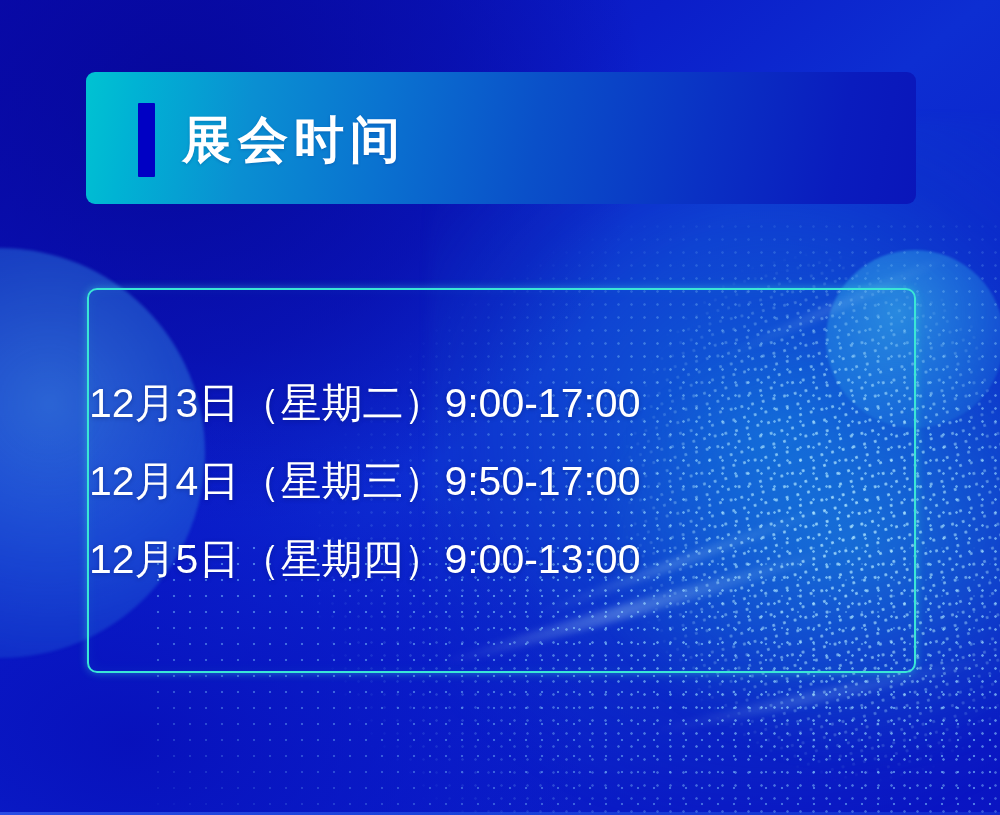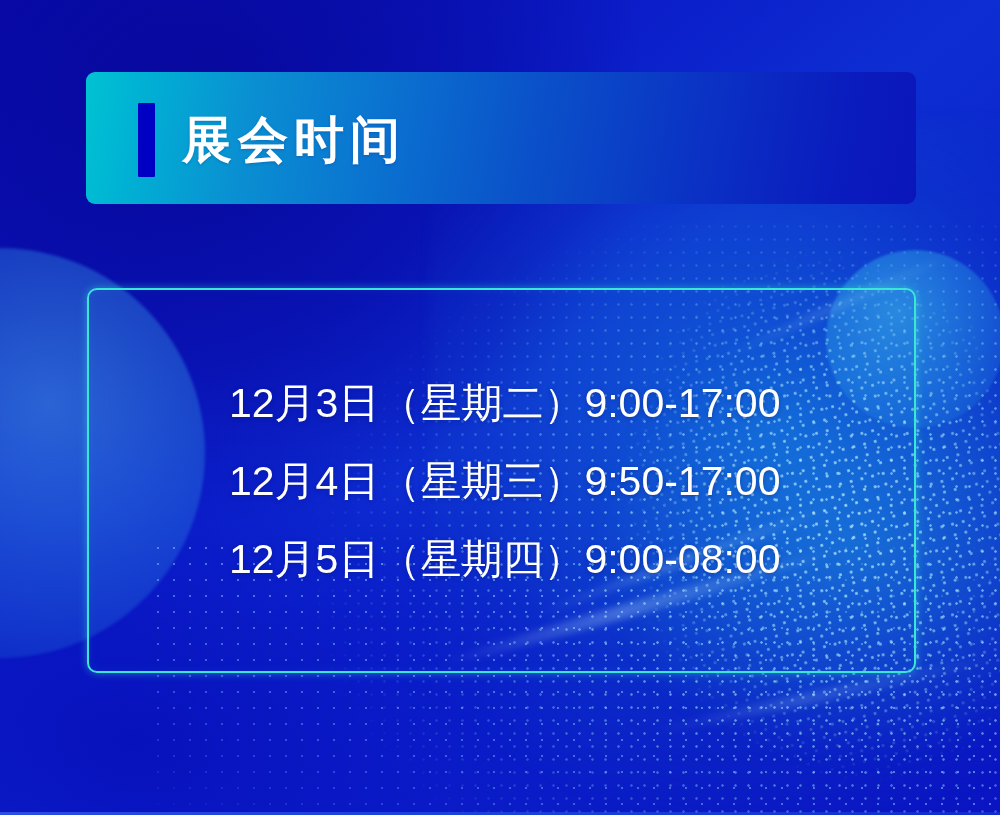--- a/index.html
+++ b/index.html
@@ -191,21 +191,20 @@
     border-radius:10px;
     box-shadow:0 0 8px rgba(58,230,214,0.45),
                inset 0 0 14px rgba(58,230,214,0.06);
   }
   .card-inner{
     position:absolute;
     left:0; top:0; right:0; bottom:0;
     display:flex;
     flex-direction:column;
     justify-content:center;
-    padding-left:140px;
   }
   .date-line{
     font-size:41px;
     color:#ffffff;
     line-height:78px;
     letter-spacing:0px;
     white-space:nowrap;
     text-shadow:0 1px 4px rgba(0,20,90,0.35);
   }
 
@@ -240,18 +239,18 @@
   </div>
 
   <div class="header-bar"></div>
   <div class="header-accent"></div>
   <div class="header-title">展会时间</div>
 
   <div class="card">
     <div class="card-inner">
       <div class="date-line">12月3日（星期二）9:00-17:00</div>
       <div class="date-line">12月4日（星期三）9:50-17:00</div>
-      <div class="date-line">12月5日（星期四）9:00-08:00</div>
+      <div class="date-line">12月5日（星期四）9:00-13:00</div>
     </div>
   </div>
 
   <div class="bottom-edge"></div>
 </div>
 
 </body></html>

